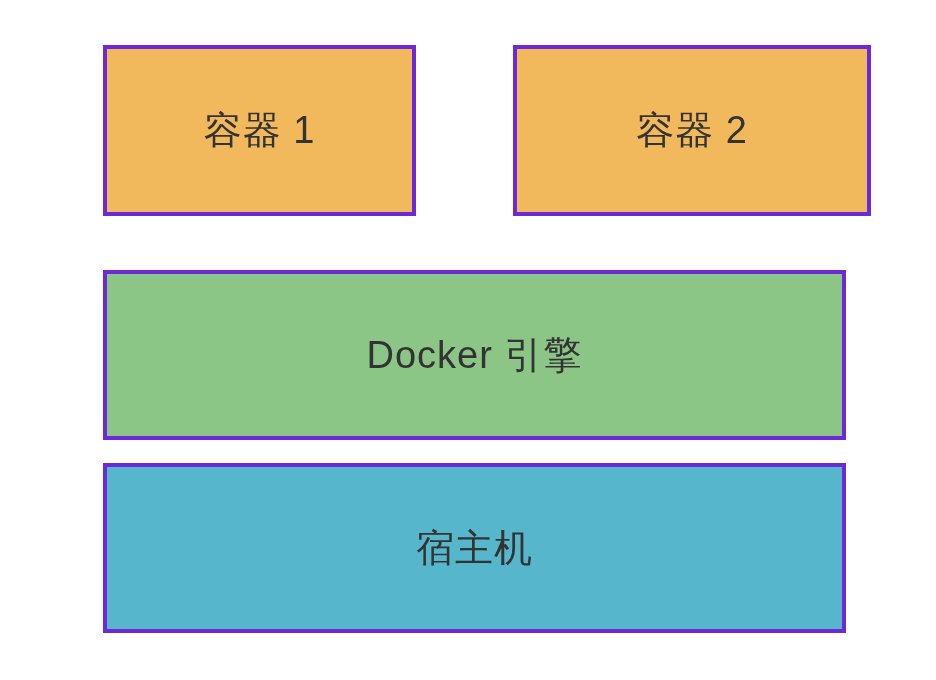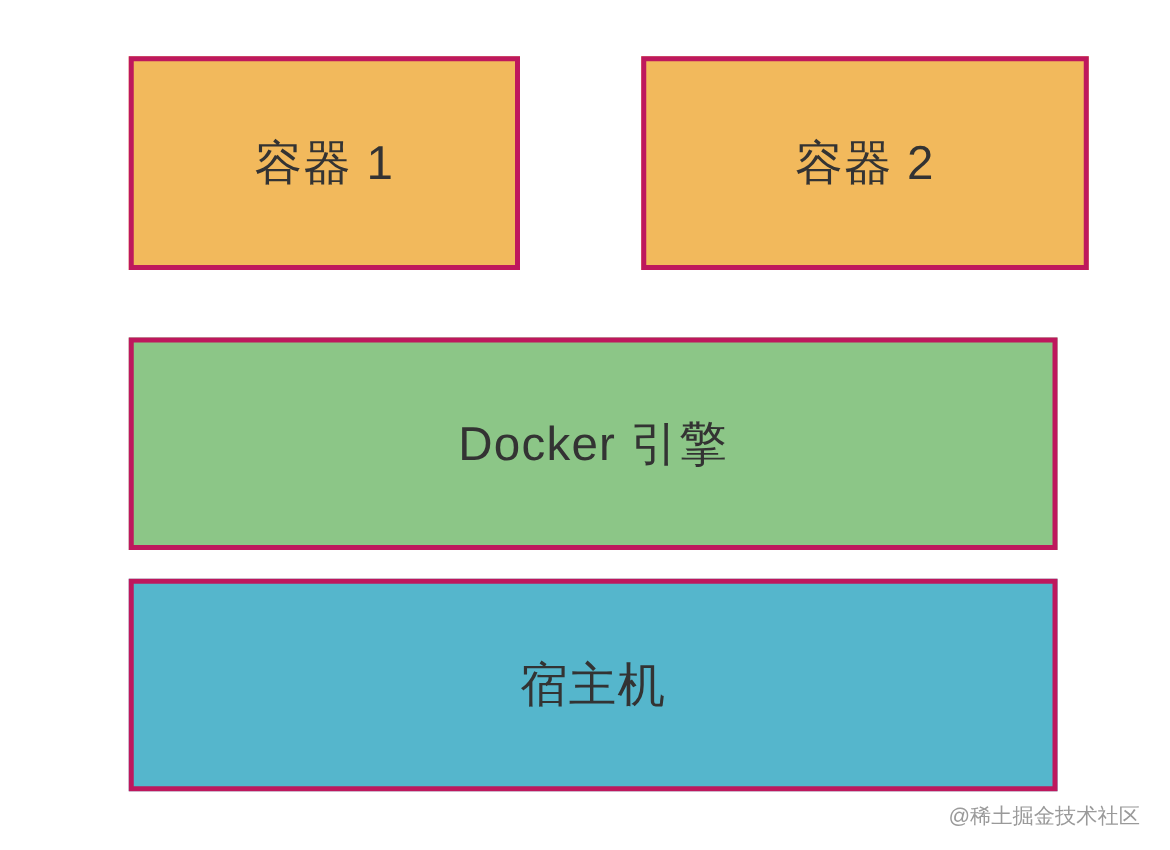--- a/index.html
+++ b/index.html
@@ -16,21 +16,21 @@
   }
   .canvas {
     position: absolute;
     left: 0;
     top: 0;
     width: 936px;
     height: 680px;
   }
   .box {
     position: absolute;
-    border: 4px solid #be185d;
+    border: 4px solid #6d28d9;
     box-sizing: border-box;
     display: flex;
     align-items: center;
     justify-content: center;
   }
   .box-label {
     font-size: 38px;
     color: #333333;
     letter-spacing: 1px;
     white-space: nowrap;
@@ -86,15 +86,14 @@
   </div>
 
   <div class="box" id="host">
     <span class="box-label">宿主机</span>
   </div>
 
   <div class="box" id="engine">
     <span class="box-label">Docker 引擎</span>
   </div>
 
-  <div class="watermark">@稀土掘金技术社区</div>
 
 </div>
 
 </body></html>

